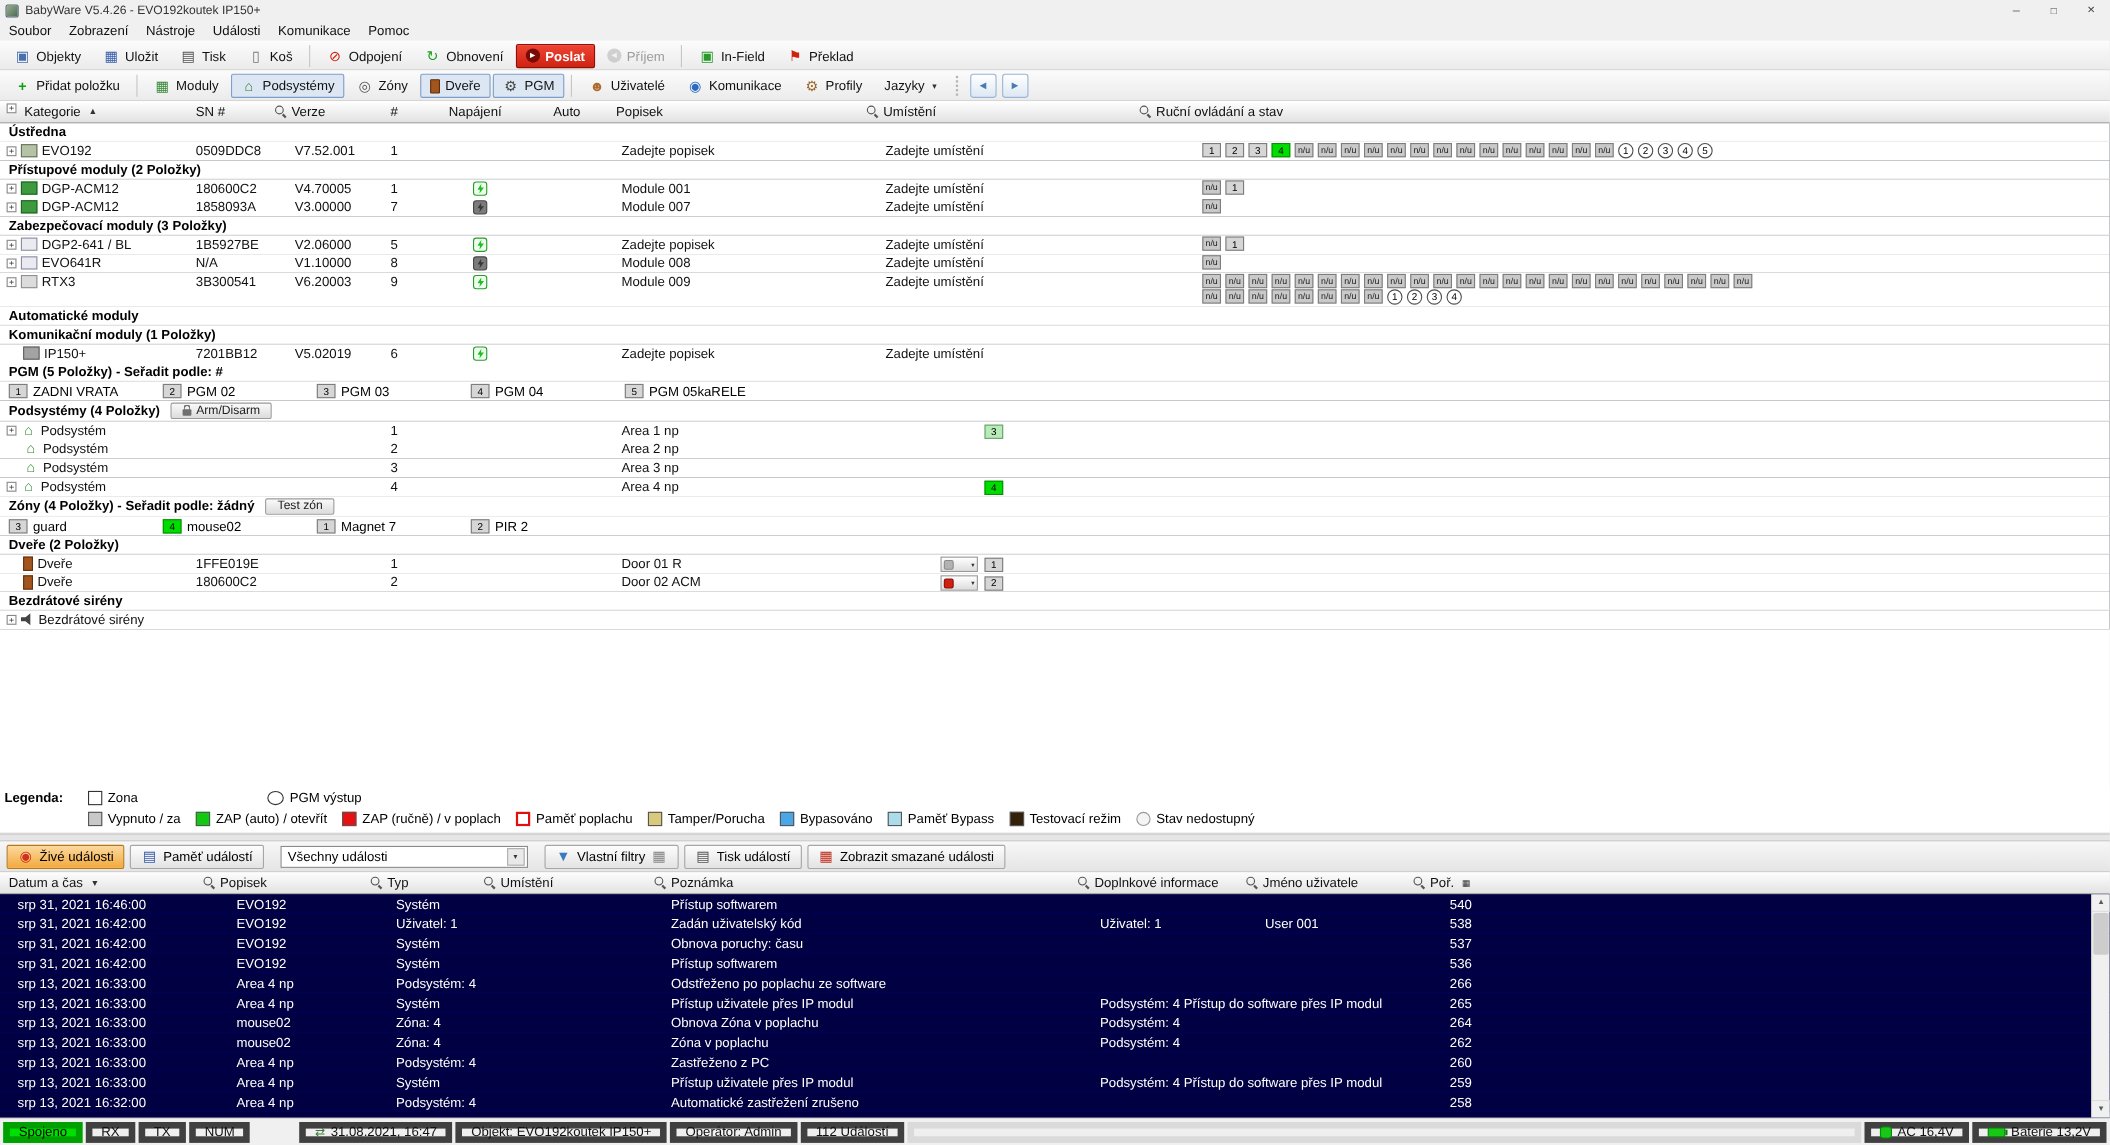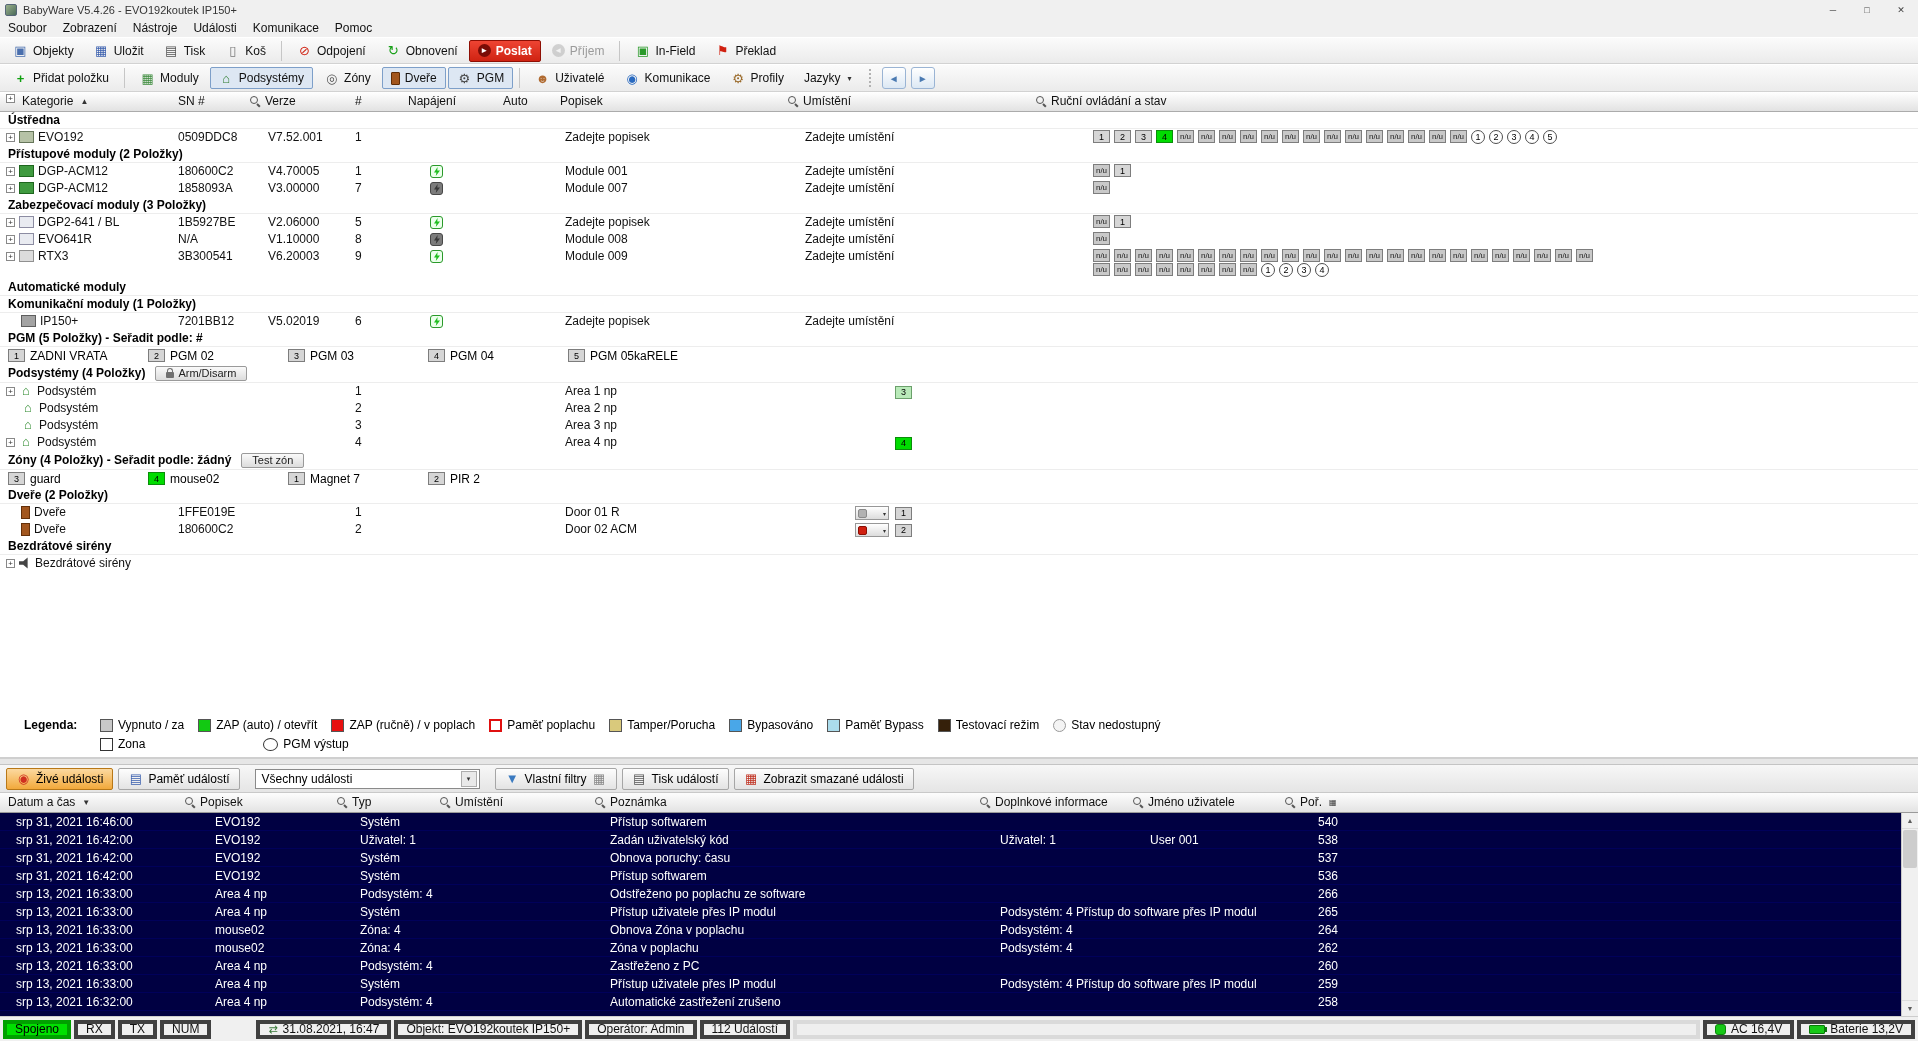--- a/index.html
+++ b/index.html
@@ -81,21 +81,21 @@
 .pw.off{background:#7c7c7c;border:1px solid #474747}
 .pw.off::after{content:"";position:absolute;left:3px;top:1px;width:6px;height:9px;background:#383838;clip-path:polygon(60% 0,0 60%,40% 60%,30% 100%,100% 38%,55% 38%)}
 .irow{display:flex;align-items:center;height:17px;padding-left:8px;background:#fff}
 .iitem{width:140px;display:inline-flex;align-items:center;gap:5px;font-size:12px}
 .door-combo{display:inline-flex;align-items:center;justify-content:space-between;width:34px;height:14px;border:1px solid #979797;background:linear-gradient(#fff,#dcdcdc);padding:0 2px}
 .door-dot{width:9px;height:9px;border-radius:2px;background:#b2b2b2;border:1px solid #8a8a8a}
 .door-dot.red{background:#d02010;border-color:#8a0f04}
 .combo-arrow{font-size:6px;color:#333}
 
 
-.legend{position:absolute;left:0;right:0;bottom:4px;padding:2px 24px;background:#fff;display:flex;gap:12px;font-size:12px;align-items:flex-start}
+.legend{position:absolute;left:0;right:0;bottom:4px;padding:2px 4px;background:#fff;display:flex;gap:12px;font-size:12px;align-items:flex-start}
 .legend-label{font-weight:bold;width:64px;flex:none}
 .legend-rows{display:flex;flex-direction:column;gap:5px}
 .lrow{display:flex;gap:14px;align-items:center}
 .lrow1{gap:118px}
 .litem{display:inline-flex;gap:5px;align-items:center;white-space:nowrap}
 .sw{width:13px;height:13px;border:1px solid #555;display:inline-block;flex:none;background:#fff}
 .sw-zona{border:1.5px solid #333}
 .sw-pgmcircle{border-radius:50%;border:1.5px solid #333;width:15px}
 .sw-alarm-mem{border:2px solid #e01010}
 .sw-unavail{border-radius:50%;border:1px solid #999;background:#f4f4f4}
@@ -116,21 +116,21 @@
 .ec{position:absolute;top:2px;white-space:nowrap}
 .ec.datum{left:16px}.ec.popisek{left:215px}.ec.typ{left:360px}
 .ec.poznamka{left:610px}.ec.dopl{left:1000px;max-width:310px;overflow:hidden}.ec.jmeno{left:1150px}.ec.por{left:1318px}
 .vscroll{position:absolute;top:0;right:0;bottom:0;width:17px;background:#f0f0f0;border-left:1px solid #c8c8c8;z-index:5}
 .sarrow{height:16px;display:flex;align-items:center;justify-content:center;font-size:7px;color:#5c5c5c;border-bottom:1px solid #dcdcdc;background:#f0f0f0}
 .sarrow.sbottom{position:absolute;bottom:0;left:0;right:0;border-top:1px solid #dcdcdc;border-bottom:none}
 .sthumb{position:absolute;top:17px;left:1px;width:14px;height:38px;background:#cdcdcd;border-radius:2px}
 
 
 .statusbar{height:25px;background:#f0f0f0;border-top:1px solid #cdcdcd;display:flex;align-items:center;gap:3px;padding:0 3px;font-size:12px;flex:none}
-.seg{height:19px;border:4px solid #404040;background:#efefef;display:inline-flex;align-items:center;padding:0 8px;gap:5px;white-space:nowrap;color:#111}
+.seg{height:19px;border:6px solid #404040;background:#efefef;display:inline-flex;align-items:center;padding:0 8px;gap:5px;white-space:nowrap;color:#111}
 .seg.connected{background:#00e000;border-color:#00a000;color:#000}
 .seg.spacer{flex:1;border-color:#dadada}
 .seg-date{margin-left:42px}
 .sb-sync{color:#3a7a3a;font-size:11px}
 .led{width:11px;height:11px;border-radius:3px;background:#17c817;border:1px solid #0a8a0a;display:inline-block}
 .batt{width:16px;height:9px;border:1px solid #0a7a0a;background:#17c817;position:relative;border-radius:1px;display:inline-block}
 .batt::after{content:"";position:absolute;right:-3px;top:1px;width:2px;height:5px;background:#0a7a0a}
 .lbl{white-space:nowrap}
 </style>
 </head>
@@ -606,20 +606,30 @@
           <span class="mc name">
             <span class="xbox">+</span>
             <span class="mi siren"></span>
             <span class="lbl">Bezdrátové sirény</span>
           </span>
         </div>
       </div>
     <div class="legend" id="legend">
         <span class="legend-label">Legenda:</span>
         <div class="legend-rows">
+          <div class="lrow lrow1">
+            <span class="litem">
+              <span class="sw sw-zona"></span>
+              <span class="lbl">Zona</span>
+            </span>
+            <span class="litem">
+              <span class="sw sw-pgmcircle"></span>
+              <span class="lbl">PGM výstup</span>
+            </span>
+          </div>
           <div class="lrow">
             <span class="litem">
               <span class="sw sw-off" style="background: rgb(200, 200, 200);"></span>
               <span class="lbl">Vypnuto / za</span>
             </span>
             <span class="litem">
               <span class="sw sw-on-auto" style="background: rgb(18, 201, 18);"></span>
               <span class="lbl">ZAP (auto) / otevřít</span>
             </span>
             <span class="litem">
@@ -642,30 +652,20 @@
               <span class="sw sw-bypass-mem" style="background: rgb(171, 220, 236);"></span>
               <span class="lbl">Paměť Bypass</span>
             </span>
             <span class="litem">
               <span class="sw sw-test" style="background: rgb(53, 32, 10);"></span>
               <span class="lbl">Testovací režim</span>
             </span>
             <span class="litem">
               <span class="sw sw-unavail"></span>
               <span class="lbl">Stav nedostupný</span>
-            </span>
-          </div>
-          <div class="lrow lrow1">
-            <span class="litem">
-              <span class="sw sw-zona"></span>
-              <span class="lbl">Zona</span>
-            </span>
-            <span class="litem">
-              <span class="sw sw-pgmcircle"></span>
-              <span class="lbl">PGM výstup</span>
             </span>
           </div>
         </div>
       </div>
   </div>
 
   <div class="splitter"></div>
 
   <div class="event-toolbar" id="etoolbar">
       <div class="etab active">

